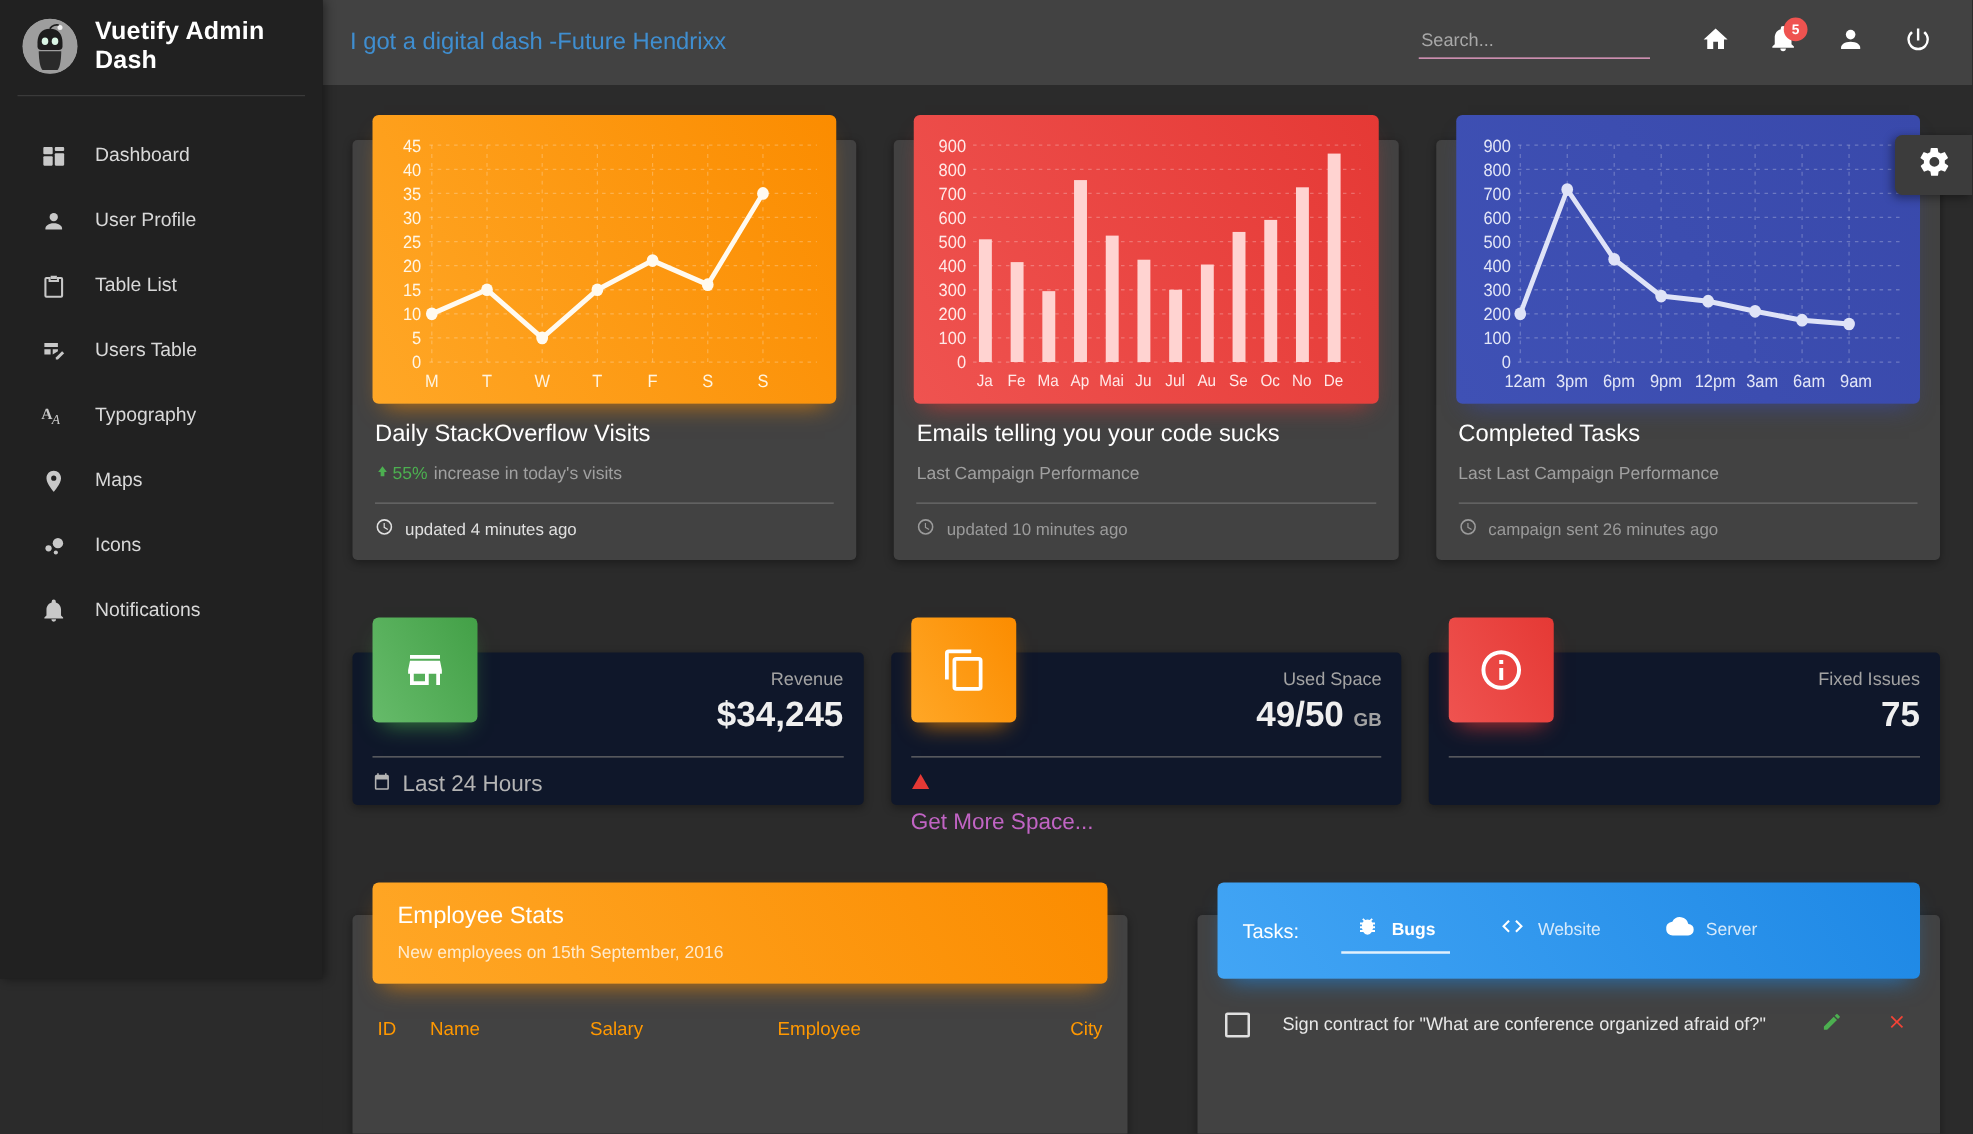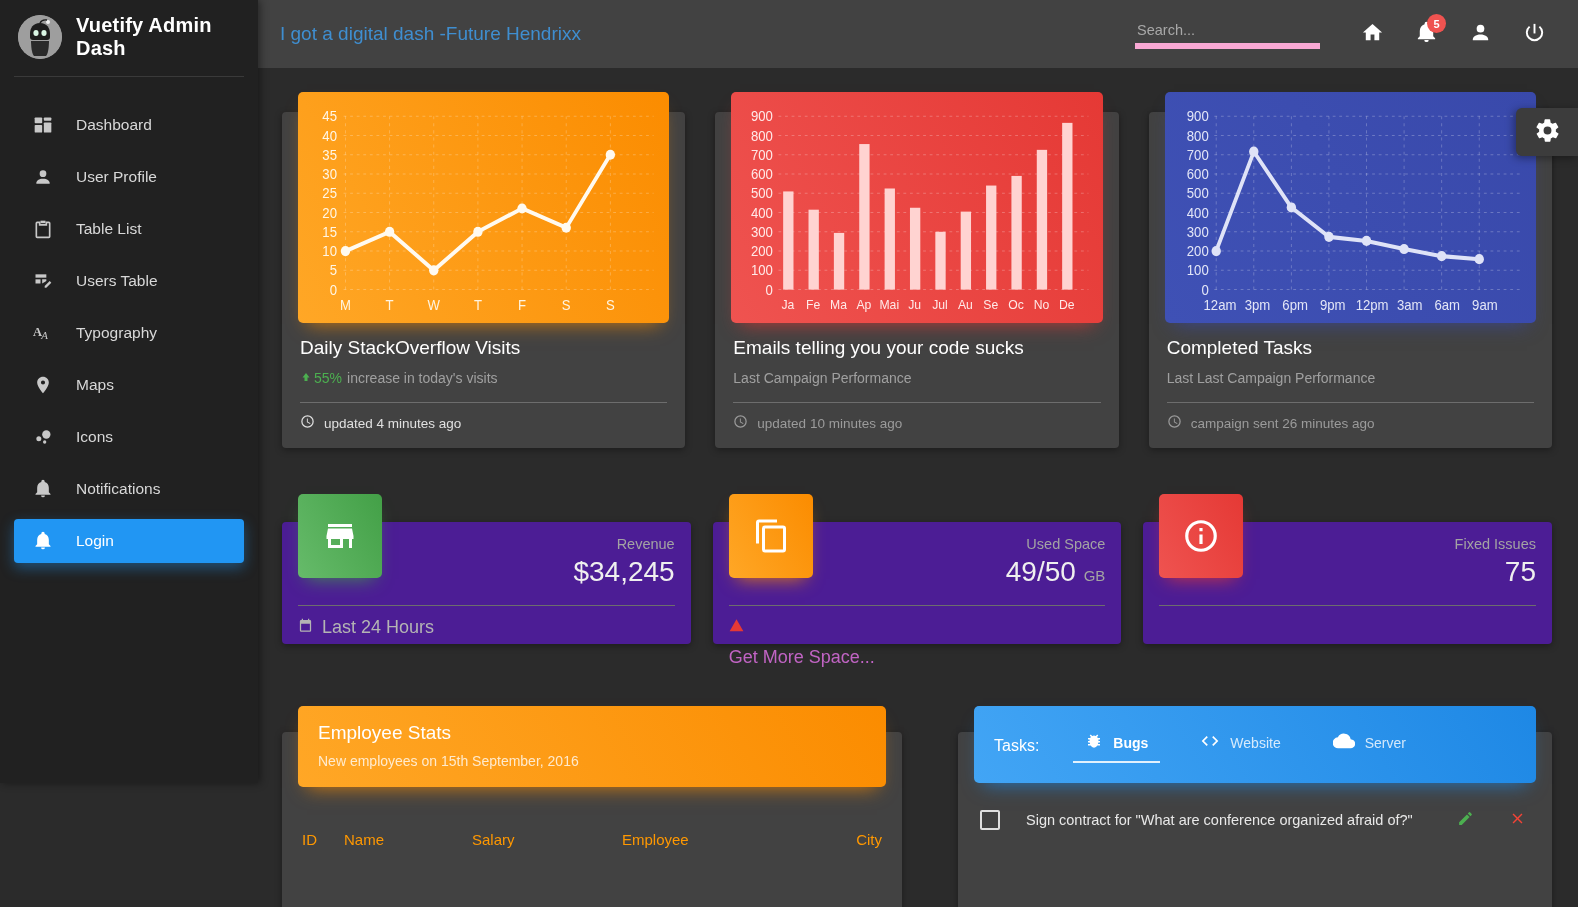--- a/index.html
+++ b/index.html
@@ -49,21 +49,21 @@
     height:68px; background:#424242;
     display:flex; align-items:center;
     padding:0 22px 0 22px; gap:10px;
     position:relative; z-index:3;
   }
   .topbar-title { color:#3f8ed0; font-size:19px; flex:0 0 auto; }
   .topbar-spacer { flex:1; }
   .search-wrap { width:185px; margin-right:20px; }
   .search-input {
     width:100%; background:transparent; border:none;
-    border-bottom:6px solid #f9a8d4;
+    border-bottom:1px solid #f9a8d4;
     color:#d6d6d6; font-size:14.5px; padding:3px 2px 5px 2px;
     font-family:"Liberation Sans", sans-serif; outline:none;
   }
   .search-input::placeholder { color:#a8a8a8; }
   .tb-btn {
     width:44px; height:44px; display:flex; align-items:center; justify-content:center;
     cursor:pointer; position:relative; border-radius:50%;
   }
   .tb-btn svg { fill:#fff; }
   .tb-badge {
@@ -105,58 +105,58 @@
   .chart-sub .up { color:#4caf50; display:flex; align-items:center; gap:2px; }
   .chart-divider { height:1px; background:#6d6d6d; margin:16px 18px 0 18px; }
   .chart-foot { display:flex; align-items:center; gap:9px; padding:11px 18px 4px 18px; font-size:13.5px; }
   .chart-foot svg { fill:currentColor; }
   .foot-light { color:#e0e0e0; }
   .foot-dim { color:#9b9b9b; }
 
   
   .row2 { display:flex; gap:22px; margin-top:46px; }
   .stat-card {
-    flex:1; background:#4c1d95; border-radius:4px;
+    flex:1; background:#0f172a; border-radius:4px;
     box-shadow:0 2px 7px rgba(0,0,0,.35);
     position:relative; padding:0 16px 0 16px; height:122px; margin-top:28px;
   }
   .stat-icon {
     position:absolute; left:16px; top:-28px;
     width:84px; height:84px; border-radius:5px;
     display:flex; align-items:center; justify-content:center;
   }
   .stat-icon svg { fill:#fff; }
   .ic-green { background:linear-gradient(60deg,#66bb6a,#43a047); box-shadow:0 9px 17px -8px rgba(67,160,71,.8); }
   .ic-orange{ background:linear-gradient(60deg,#ffa726,#fb8c00); box-shadow:0 9px 17px -8px rgba(251,140,0,.8); }
   .ic-red   { background:linear-gradient(60deg,#ef5350,#e53935); box-shadow:0 9px 17px -8px rgba(229,57,53,.8); }
   .ic-cyan  { background:linear-gradient(60deg,#26c6da,#00acc1); box-shadow:0 9px 17px -8px rgba(0,172,193,.8); }
   .stat-right { text-align:right; padding-top:14px; }
   .stat-label { font-size:14.5px; color:#a3a3a3; }
-  .stat-value { font-size:28px; color:#efefef; margin-top:4px; font-weight:400; }
+  .stat-value { font-size:28px; color:#efefef; margin-top:4px; font-weight:700; }
   .stat-value .unit { font-size:15px; color:#a3a3a3; }
   .stat-divider { height:1px; background:#6d6d6d; margin:17px 0 0 0; }
   .stat-foot { display:flex; align-items:flex-start; gap:9px; padding-top:11px; font-size:18px; color:#b4b4b4; }
   .stat-foot.warn { color:#c164c4;flex-direction:column; }
   .stat-foot svg { fill:currentColor; }
   .stat-foot.warn .wicon svg { fill:#e53935; }
 
   
   .row3 { display:flex; gap:56px; margin-top:62px; }
   .panel { background:#424242; border-radius:4px; box-shadow:0 2px 7px rgba(0,0,0,.35); position:relative; }
   .panel-emp { width:620px; height:200px; margin-top:26px; }
   .panel-tasks { flex:1; height:200px; margin-top:26px; }
   .panel-head {
     margin:-26px 16px 0 16px; border-radius:5px;
     padding:16px 20px 18px 20px;
   }
   .ph-orange { background:linear-gradient(60deg,#ffa726,#fb8c00); box-shadow:0 10px 18px -9px rgba(251,140,0,.75); }
   .ph-blue   { background:linear-gradient(60deg,#42a5f5,#1e88e5); box-shadow:0 10px 18px -9px rgba(30,136,229,.75); }
   .ph-title { font-size:19px; color:#fff; }
   .ph-sub { font-size:14px; color:rgba(255,255,255,.78); margin-top:9px; }
-  .emp-table { display:flex; padding:44px 20px 0 20px; font-size:15px; color:#ff9800; }
+  .emp-table { display:flex; padding:28px 20px 0 20px; font-size:15px; color:#ff9800; }
   .emp-table .c-id{ width:42px; } .emp-table .c-name{ flex:1; }
   .emp-table .c-sal{ width:150px; } .emp-table .c-ctry{ width:200px; }
   .emp-table .c-city{ width:60px; text-align:right; }
 
   .tasks-tabs { display:flex; align-items:center; gap:28px; padding:4px 0 0 0; }
   .tasks-label { font-size:16px; color:#fff; margin-right:6px; }
   .tab {
     display:flex; align-items:center; gap:10px; font-size:14px;
     color:rgba(255,255,255,.8); cursor:pointer; padding:4px 12px 10px 12px;
     position:relative; text-transform:none;
@@ -273,28 +273,20 @@
 
       <div class="nav-item">
         <span class="ni">
             <svg width="20" height="20" viewBox="0 0 24 24">
               <path d="M12 22a2.3 2.3 0 0 0 2.3-2.3H9.7A2.3 2.3 0 0 0 12 22zm7-6v-5.5c0-3.4-1.9-6.2-5-7V2.8a2 2 0 1 0-4 0v.7c-3.1.8-5 3.6-5 7V16l-2 2v1h18v-1z"></path>
             </svg>
           </span>
         <span>Notifications</span>
       </div>
 
-      <div class="nav-item active">
-        <span class="ni">
-            <svg width="20" height="20" viewBox="0 0 24 24">
-              <path d="M12 22a2.3 2.3 0 0 0 2.3-2.3H9.7A2.3 2.3 0 0 0 12 22zm7-6v-5.5c0-3.4-1.9-6.2-5-7V2.8a2 2 0 1 0-4 0v.7c-3.1.8-5 3.6-5 7V16l-2 2v1h18v-1z"></path>
-            </svg>
-          </span>
-        <span>Login</span>
-      </div>
     </nav>
   </aside>
 
   <section class="main">
 
     <header class="topbar">
       <div class="topbar-title">I got a digital dash -Future Hendrixx</div>
       <div class="topbar-spacer"></div>
 
       <div class="search-wrap">

